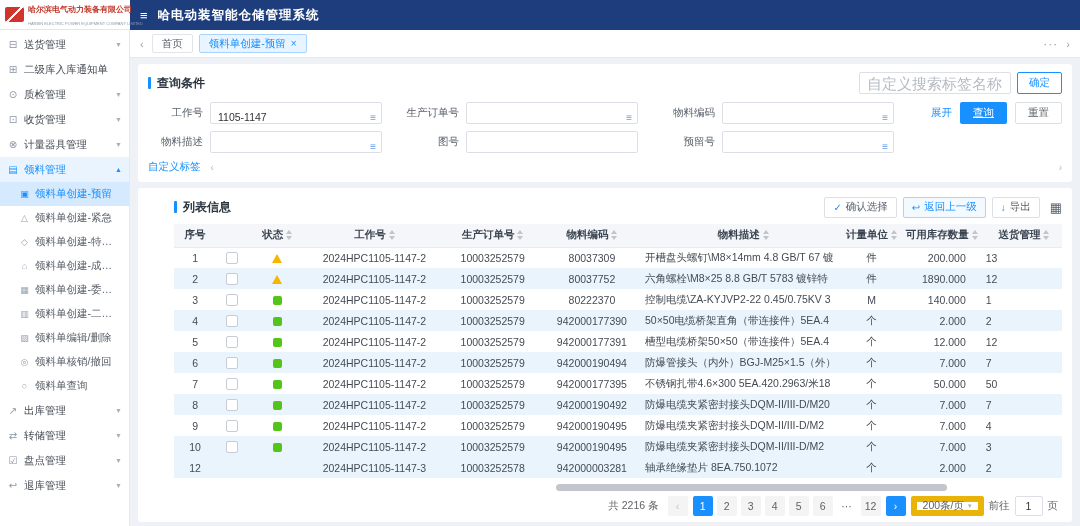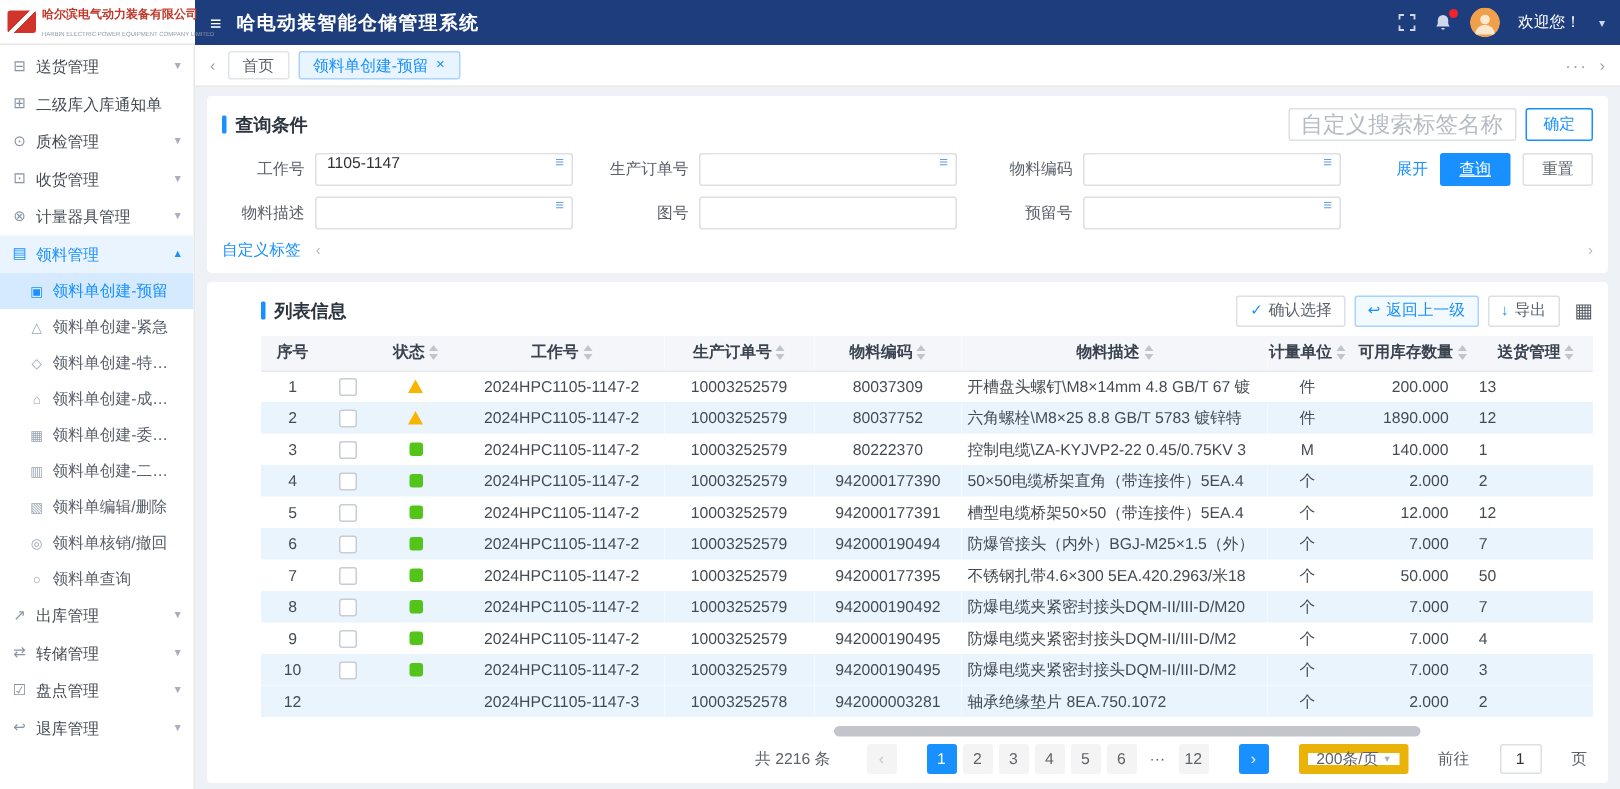--- a/index.html
+++ b/index.html
@@ -57,21 +57,21 @@
   .accent{width:3px;height:12px;background:#1890ff;border-radius:1px;margin-right:6px;display:inline-block;}
 
   
   .q-right{margin-left:auto;display:flex;align-items:center;gap:6px;}
   .tag-name-input{width:152px;height:22px;border:1px solid #dcdfe6;border-radius:2px;padding:0 7px;font-size:15px;color:#606266;outline:none;}
   .tag-name-input::placeholder{color:#b7bcc4;}
   .btn-confirm{height:22px;padding:0 11px;border:1px solid #1890ff;border-radius:2px;background:#fff;color:#1890ff;font-size:10.5px;cursor:pointer;}
   .q-row{display:flex;align-items:center;margin-top:7px;}
   .field{display:flex;align-items:center;margin-right:22px;}
   .f-label{width:62px;text-align:right;padding-right:7px;color:#5a616b;font-size:10.5px;white-space:nowrap;flex:none;}
-  .f-box{width:172px;height:22px;border:1px solid #dcdfe6;border-radius:2px;display:flex;align-items:flex-start;padding:0 5px 0 7px;background:#fff;}
+  .f-box{width:172px;height:22px;border:1px solid #dcdfe6;border-radius:2px;display:flex;align-items:flex-end;padding:0 5px 0 7px;background:#fff;}
   .f-box input{border:none;outline:none;flex:1;min-width:0;font-size:10.5px;color:#333;font-family:inherit;}
   .f-suffix{color:#5e9cf5;font-size:10px;flex:none;cursor:pointer;}
   .q-actions{margin-left:auto;display:flex;align-items:center;gap:8px;}
   .link-expand{color:#1890ff;font-size:10.5px;cursor:pointer;white-space:nowrap;}
   .btn-primary{height:22px;padding:0 13px;border:none;border-radius:2px;background:#1890ff;color:#fff;font-size:10.5px;cursor:pointer;text-decoration:underline;}
   .btn-default{height:22px;padding:0 12px;border:1px solid #dcdfe6;border-radius:2px;background:#fff;color:#5a616b;font-size:10.5px;cursor:pointer;}
   .tags-row{display:flex;align-items:center;margin-top:7px;gap:10px;}
   .custom-tag{color:#1890ff;font-size:10.5px;cursor:pointer;}
   .tag-scroll{color:#b7bcc4;font-size:10px;cursor:pointer;}
   .tag-scroll.right{margin-left:auto;}
@@ -99,21 +99,21 @@
   .sort-caret i{display:block;width:0;height:0;border-left:3.5px solid transparent;border-right:3.5px solid transparent;}
   .sort-caret .up{border-bottom:4px solid #c0c4cc;margin-bottom:2px;}
   .sort-caret .down{border-top:4px solid #c0c4cc;}
   .cbx{display:inline-block;width:12px;height:12px;border:1px solid #c8ccd4;border-radius:2px;background:#fff;vertical-align:middle;cursor:pointer;}
   .warn-tri{display:inline-block;width:0;height:0;border-left:5px solid transparent;border-right:5px solid transparent;border-bottom:9px solid #f7b500;vertical-align:middle;}
   .ok-sq{display:inline-block;width:9px;height:9px;border-radius:2px;background:#52c41a;vertical-align:middle;}
   .hscroll{height:7px;position:relative;margin-top:1px;flex:none;}
   .hscroll-thumb{position:absolute;left:43%;width:44%;height:7px;border-radius:4px;background:#c2c6cc;cursor:pointer;}
 
   
-  .pagination{flex:none;height:24px;display:flex;align-items:center;justify-content:flex-end;gap:20px;margin-top:3px;padding-right:4px;}
+  .pagination{flex:none;height:24px;display:flex;align-items:center;justify-content:flex-end;gap:5px;margin-top:3px;padding-right:4px;}
   .pg-total{color:#606266;font-size:10.5px;margin-right:4px;}
   .pg-pages{display:inline-flex;gap:4px;}
   .page-btn{min-width:20px;height:20px;border:none;border-radius:2px;background:#f4f4f5;color:#606266;font-size:10.5px;display:inline-flex;align-items:center;justify-content:center;cursor:pointer;font-family:inherit;padding:0 4px;}
   .page-btn.active{background:#1890ff;color:#fff;}
   .page-btn.ellipsis{background:transparent;}
   .page-btn.prev{color:#c0c4cc;}
   .page-btn.next{background:#1890ff;color:#fff;}
   .page-size{height:20px;border:6px solid #eab308;border-radius:2px;background:#fff;display:inline-flex;align-items:center;gap:4px;padding:0 6px;font-size:10.5px;color:#606266;cursor:pointer;}
   .page-size .caret{font-size:7px;color:#a9b0bb;}
   .goto-label,.goto-suffix{color:#606266;font-size:10.5px;}
@@ -128,43 +128,20 @@
     <div class="logo-area">
       <span class="logo-mark"></span>
       <span class="logo-text">
         <span class="cn">哈尔滨电气动力装备有限公司</span>
         <span class="en">HARBIN ELECTRIC POWER EQUIPMENT COMPANY LIMITED</span>
       </span>
     </div>
     <div class="titlebar">
       <span class="hamburger">≡</span>
       <span class="app-title">哈电动装智能仓储管理系统</span>
-      <div class="top-right">
-        <span class="tr-icon">
-          <svg width="12" height="12" viewBox="0 0 12 12" fill="none" stroke="#cfd8ea" stroke-width="1.2">
-              <path d="M1 4V1h3M8 1h3v3M11 8v3H8M4 11H1V8"></path>
-            </svg>
-        </span>
-        <span class="tr-icon">
-          <svg width="12" height="12" viewBox="0 0 12 12" fill="#cfd8ea">
-              <path d="M6 1a3.5 3.5 0 0 0-3.5 3.5V7L1.5 8.7h9L9.5 7V4.5A3.5 3.5 0 0 0 6 1z"></path>
-              <path d="M4.8 9.6a1.2 1.2 0 0 0 2.4 0z"></path>
-            </svg>
-          <span class="badge-dot"></span>
-        </span>
-        <span class="avatar">
-          <svg width="20" height="20" viewBox="0 0 20 20">
-              <circle cx="10" cy="10" r="10" fill="#f0a04b"></circle>
-              <circle cx="10" cy="8" r="3.2" fill="#fde8cf"></circle>
-              <path d="M3.5 18a6.5 6.5 0 0 1 13 0z" fill="#fde8cf"></path>
-            </svg>
-        </span>
-        <span class="welcome">欢迎您！</span>
-        <span class="tb-caret">▾</span>
-      </div>
     </div>
   </header>
 
   <div class="main-row">
 
     <aside class="sidebar">
       <nav>
           <div class="menu-item">
             <span class="menu-icon">⊟</span>
             <span class="menu-label">送货管理</span>

